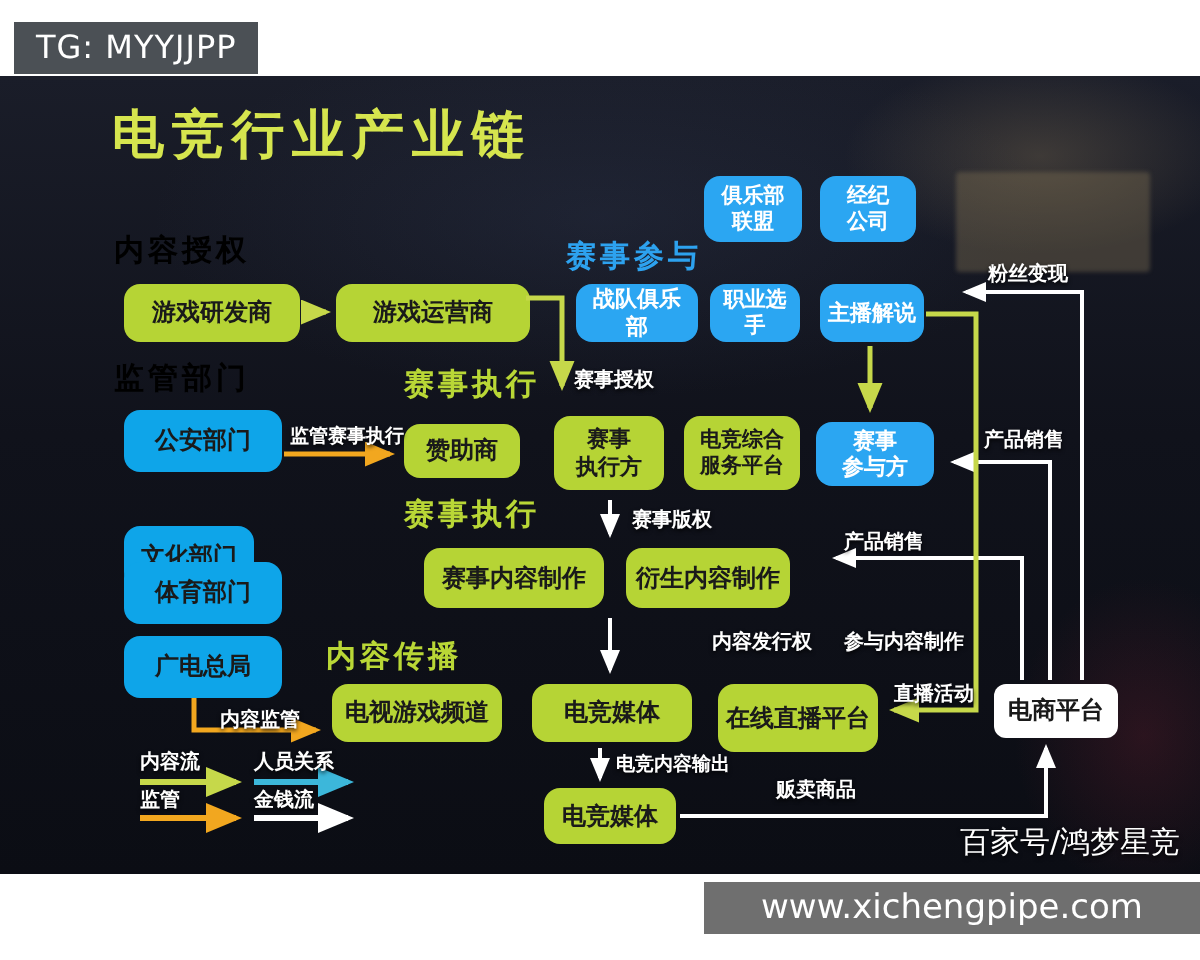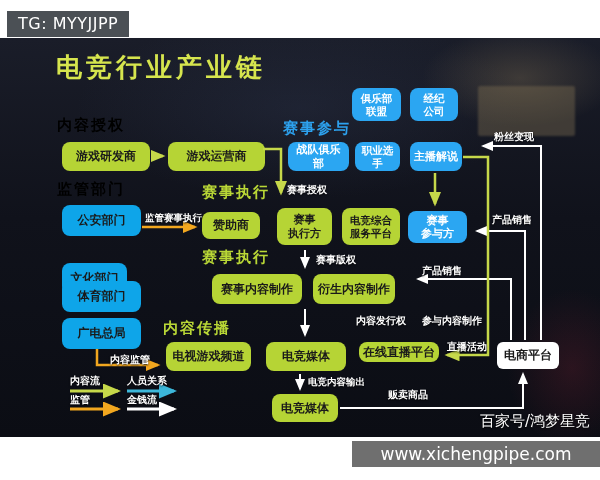--- a/index.html
+++ b/index.html
@@ -67,21 +67,21 @@
 <div class="node green" style="left:277px;top:208px;width:55px;height:37px;font-size:11px;">赛事
 执行方</div>
 <div class="node green" style="left:342px;top:208px;width:58px;height:37px;font-size:10.5px;">电竞综合
 服务平台</div>
 <div class="node blue" style="left:408px;top:211px;width:59px;height:32px;font-size:11px;">赛事
 参与方</div>
 <div class="node green" style="left:212px;top:274px;width:90px;height:30px;">赛事内容制作</div>
 <div class="node green" style="left:313px;top:274px;width:82px;height:30px;">衍生内容制作</div>
 <div class="node green" style="left:166px;top:342px;width:85px;height:29px;">电视游戏频道</div>
 <div class="node green" style="left:266px;top:342px;width:80px;height:29px;">电竞媒体</div>
-<div class="node green" style="left:359px;top:342px;width:80px;height:20px;">在线直播平台</div>
+<div class="node green" style="left:359px;top:342px;width:80px;height:34px;">在线直播平台</div>
 <div class="node whitebox" style="left:497px;top:342px;width:62px;height:27px;">电商平台</div>
 <div class="node green" style="left:272px;top:394px;width:66px;height:28px;">电竞媒体</div>
 
 <svg class="overlay" viewBox="0 0 600 480">
   <defs>
     <marker id="m-yg" markerWidth="7" markerHeight="7" refX="5" refY="2.5" orient="auto">
         <path d="M0,0 L6,2.5 L0,5" fill="#c6d84a"></path>
       </marker>
     <marker id="m-or" markerWidth="7" markerHeight="7" refX="5" refY="2.5" orient="auto">
         <path d="M0,0 L6,2.5 L0,5" fill="#f2a71f"></path>

